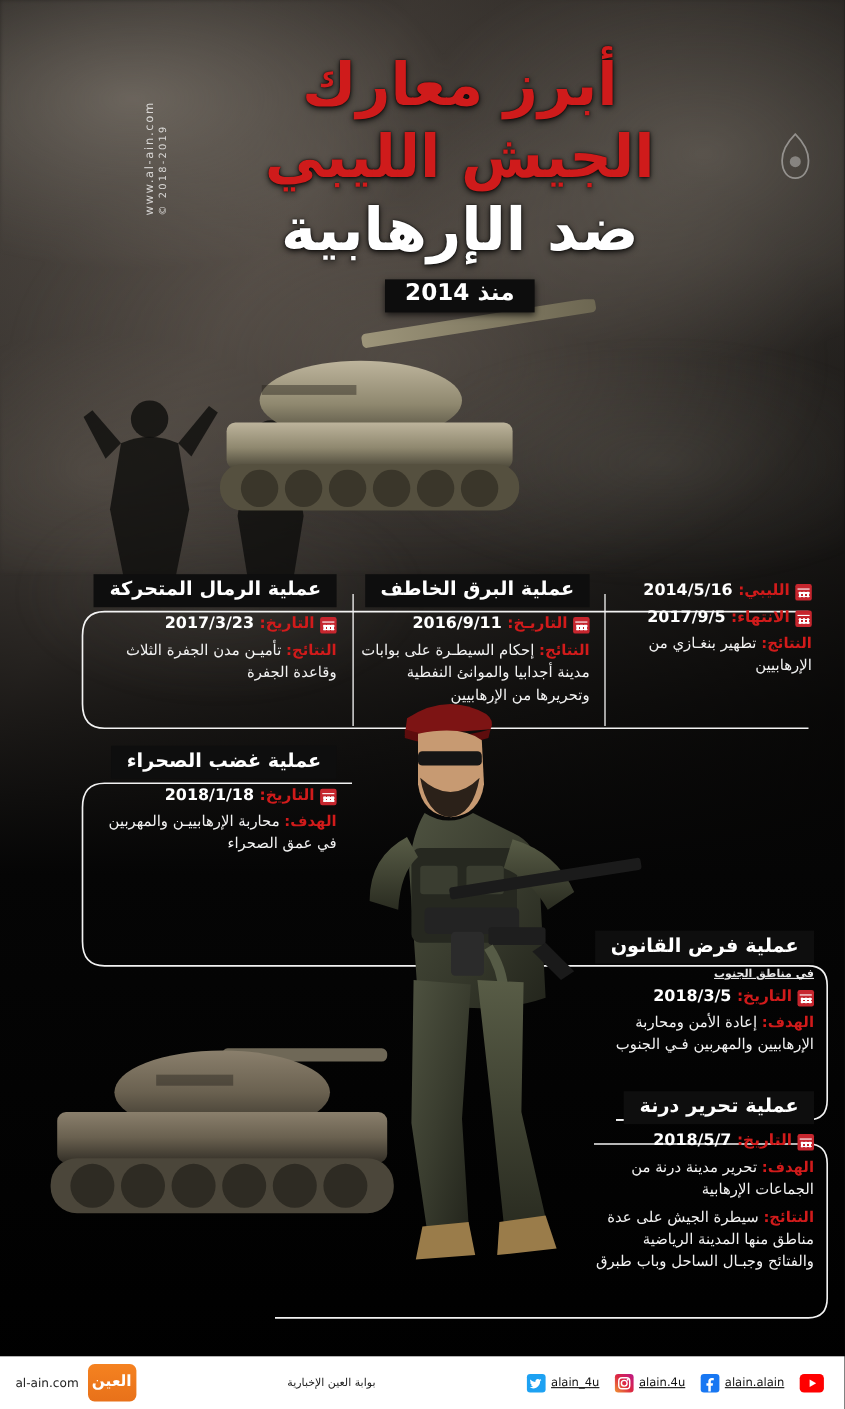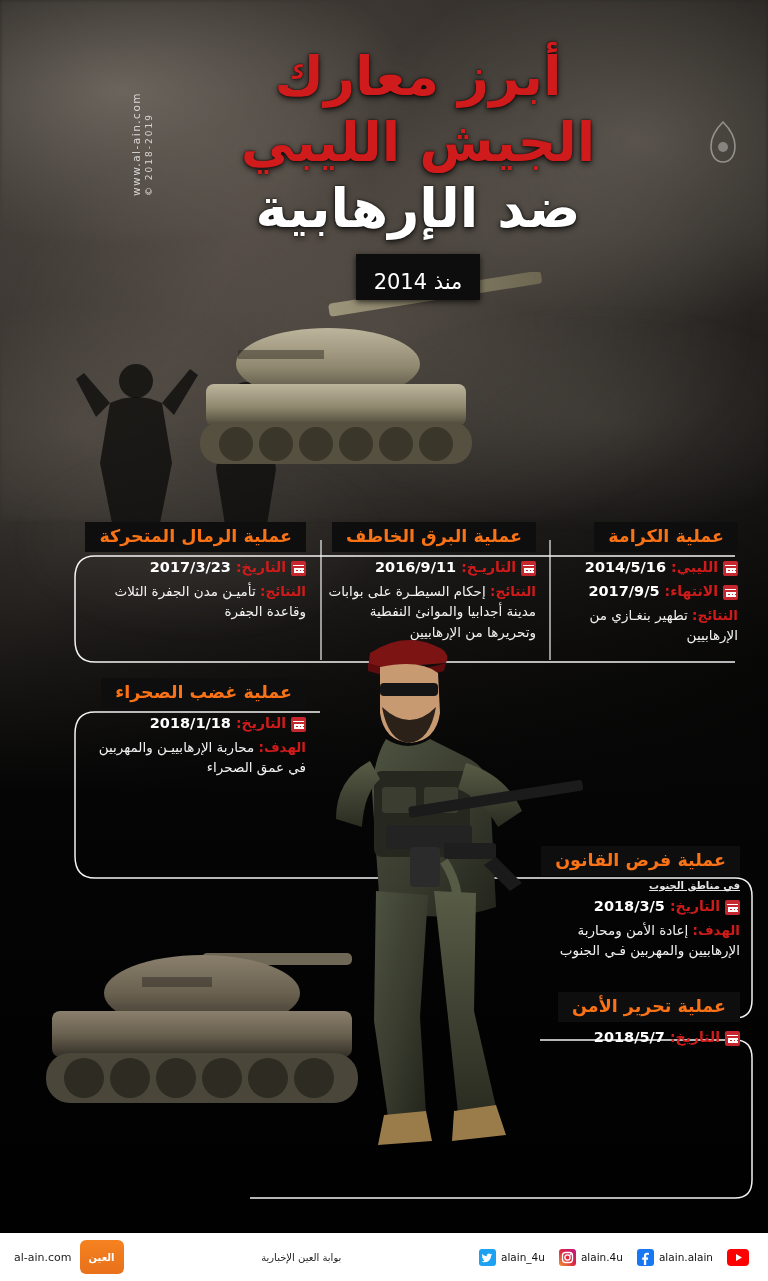--- a/index.html
+++ b/index.html
@@ -59,41 +59,41 @@
     font-size: 54px; font-weight: bold; line-height: 1.22;
     color: #cf1b1b;
     text-shadow: 0 2px 6px rgba(0,0,0,0.85), 0 0 2px rgba(0,0,0,0.9);
     letter-spacing: -1px;
   }
   .title-line.white { color: #ffffff; }
   .title-badge {
     display: inline-block;
     background: #0d0d0d;
     color: #ffffff;
-    font-size: 21px; font-weight: normal;
-    padding: 16px 18px 6px 18px;
+    font-size: 21px; font-weight: bold;
+    padding: 0 18px 6px 18px;
     margin-top: 12px;
     box-shadow: 0 2px 6px rgba(0,0,0,0.7);
   }
   
   .tank-top {
     position: absolute; right: 170px; top: 272px; width: 420px; height: 230px;
     z-index: 3;
   }
   .soldiers-silhouette {
     position: absolute; left: 40px; top: 345px; width: 280px; height: 200px;
     z-index: 2;
   }
   
   .cards { position: absolute; inset: 0; z-index: 8; }
   .card { position: absolute; color: #fff; }
   .card-head {
     display: inline-block;
     background: #0e0e0e;
-    color: #f97316;
+    color: #ffffff;
     font-size: 17.5px; font-weight: bold;
     padding: 4px 14px 6px 14px;
     white-space: nowrap;
     margin-left: 35px;
   }
   .card-sub {
     font-size: 10px; color: #e6e6e6; margin-top: 4px; text-align: right;
     font-weight: bold;
     text-decoration: underline;
   }
@@ -148,34 +148,34 @@
     position: absolute; left: 0; bottom: 0; width: 768px; height: 48px;
     background: #ffffff;
     display: flex; align-items: center; justify-content: space-between;
     padding: 0 14px;
     z-index: 10;
   }
   .social {
     display: flex; align-items: center; gap: 14px; direction: ltr;
   }
   .social-item { display: flex; align-items: center; gap: 5px; }
-  .social-item span { font-size: 10.5px; color: #111; }
+  .social-item span { font-size: 10.5px; color: #111; text-decoration: underline; }
   .sicon { width: 17px; height: 17px; border-radius: 3px; display: inline-block; position: relative; }
   .sicon.tw { background: #1da1f2; }
   .sicon.ig { background: linear-gradient(45deg,#f09433,#dc2743,#bc1888); }
   .sicon.fb { background: #1877f2; }
   .sicon.yt { background: #ff0000; border-radius: 4px; }
   .sicon svg { position: absolute; inset: 0; }
   .footer-mid { font-size: 10px; color: #222; direction: rtl; }
   .footer-right { display: flex; align-items: center; gap: 8px; direction: ltr;}
   .brand-url { font-size: 11px; color: #222; }
   .brand-logo {
     width: 44px; height: 34px; border-radius: 6px;
     background: linear-gradient(180deg,#f58220,#e8711a);
-    color: #fff; font-size: 10px; font-weight: bold;
+    color: #fff; font-size: 14px; font-weight: bold;
     display: flex; align-items: center; justify-content: center;
     text-align: center; line-height: 1.1;
   }
   .al-ain-mark {
     position: absolute; right: 28px; top: 120px;
     width: 34px; height: 44px; z-index: 5; opacity: 0.75;
   }
 </style>
 </head>
 <body>
@@ -263,21 +263,20 @@
       <path d="M560 1018 L735 1018"></path>
       <path d="M540 1040 L735 1040 Q752 1040 752 1058 L752 1180 Q752 1198 735 1198 L420 1198"></path>
 
       <path d="M420 1198 L250 1198"></path>
     </g>
   </svg>
 
   <div class="cards">
 
     <div class="card" style="right:30px; top:522px; width:185px;">
-      <div class="card-head">عملية الكرامة</div>
       <div class="row">
         <span class="cal"></span>
         <span class="lbl">الليبي:</span>
         <span class="val">2014/5/16</span>
       </div>
       <div class="row">
         <span class="cal"></span>
         <span class="lbl">الانتهاء:</span>
         <span class="val">2017/9/5</span>
       </div>
@@ -334,25 +333,33 @@
         <span class="lbl">التاريخ:</span>
         <span class="val">2018/3/5</span>
       </div>
       <div class="body-txt">
         <span class="lbl">الهدف:</span>
         <span>إعادة الأمن ومحاربة الإرهابيين والمهربين فـي الجنوب</span>
       </div>
     </div>
 
     <div class="card" style="right:28px; top:992px; width:200px; z-index:12;">
-      <div class="card-head">عملية تحرير الأمن</div>
+      <div class="card-head">عملية تحرير درنة</div>
       <div class="row">
         <span class="cal"></span>
         <span class="lbl">التاريخ:</span>
         <span class="val">2018/5/7</span>
+      </div>
+      <div class="body-txt">
+        <span class="lbl">الهدف:</span>
+        <span>تحرير مدينة درنة من الجماعات الإرهابية</span>
+      </div>
+      <div class="body-txt">
+        <span class="lbl">النتائج:</span>
+        <span>سيطرة الجيش على عدة مناطق منها المدينة الرياضية والفتائح وجبـال الساحل وباب طبرق</span>
       </div>
     </div>
   </div>
 
   <svg style="position:absolute; left:22px; bottom:140px; width:370px; height:260px; z-index:6;" viewBox="0 0 370 260">
     <defs>
       <linearGradient id="btk" x1="0" y1="0" x2="0" y2="1">
         <stop offset="0%" stop-color="#8a7f6c"></stop>
         <stop offset="50%" stop-color="#6a6150"></stop>
         <stop offset="100%" stop-color="#332f27"></stop>

